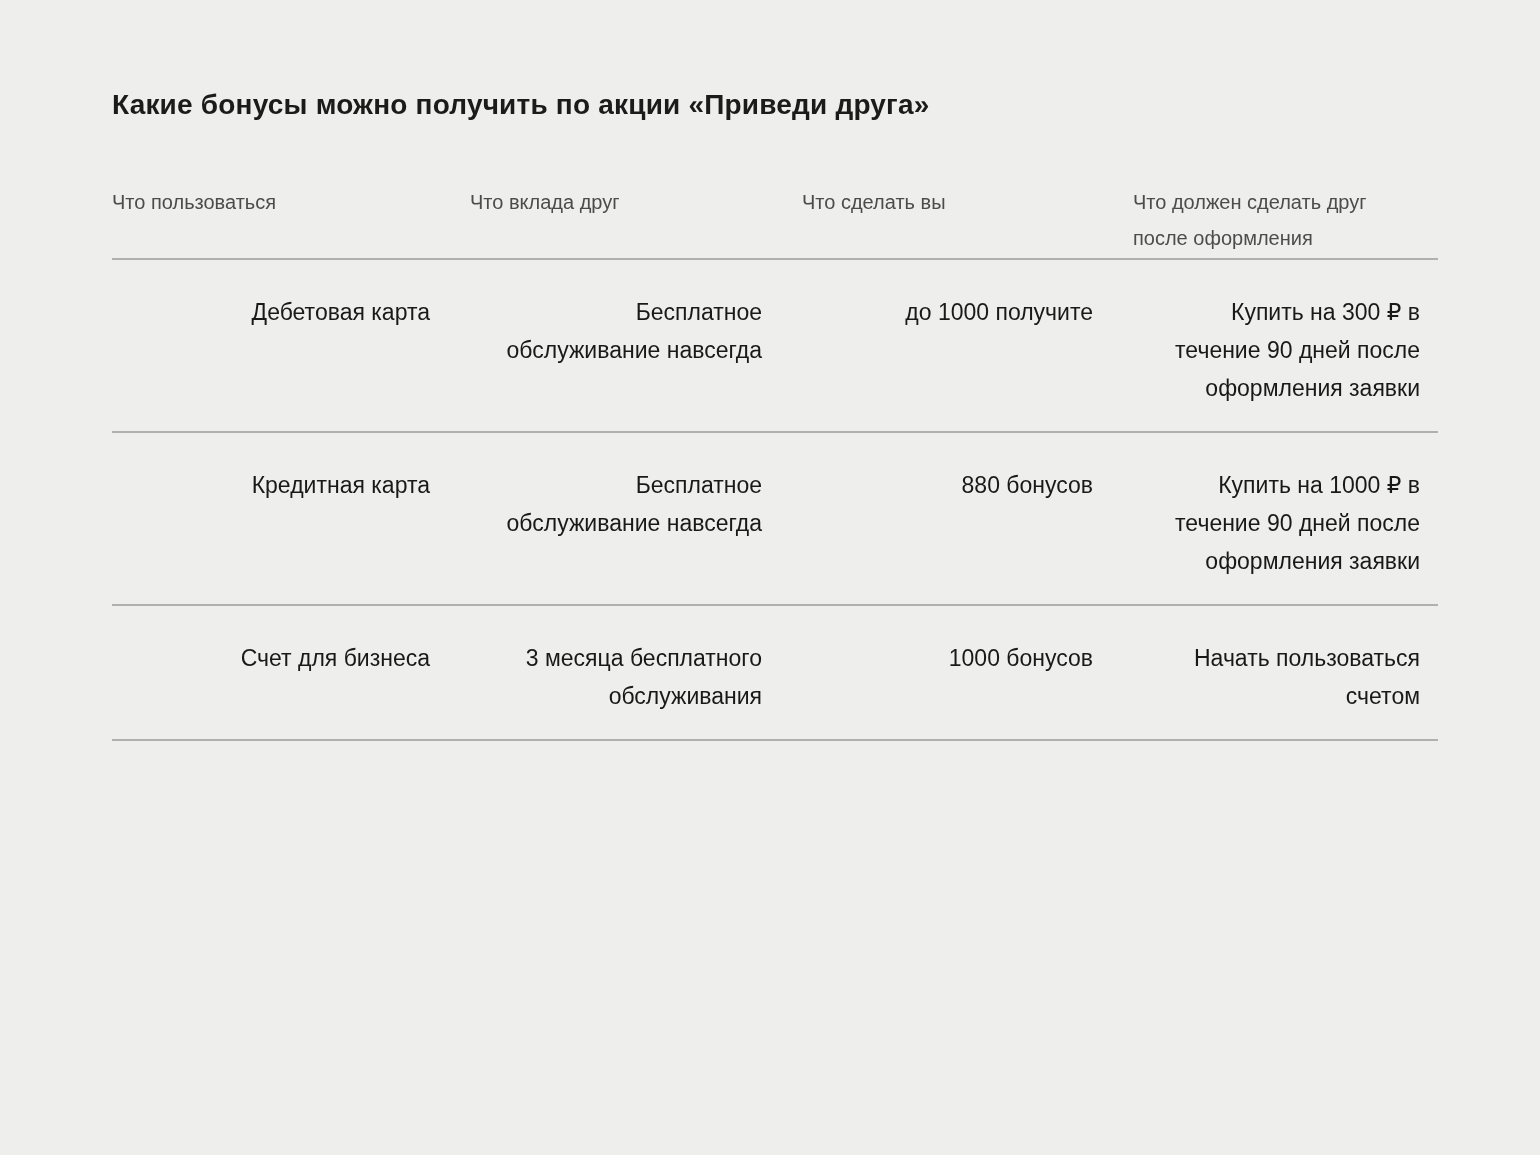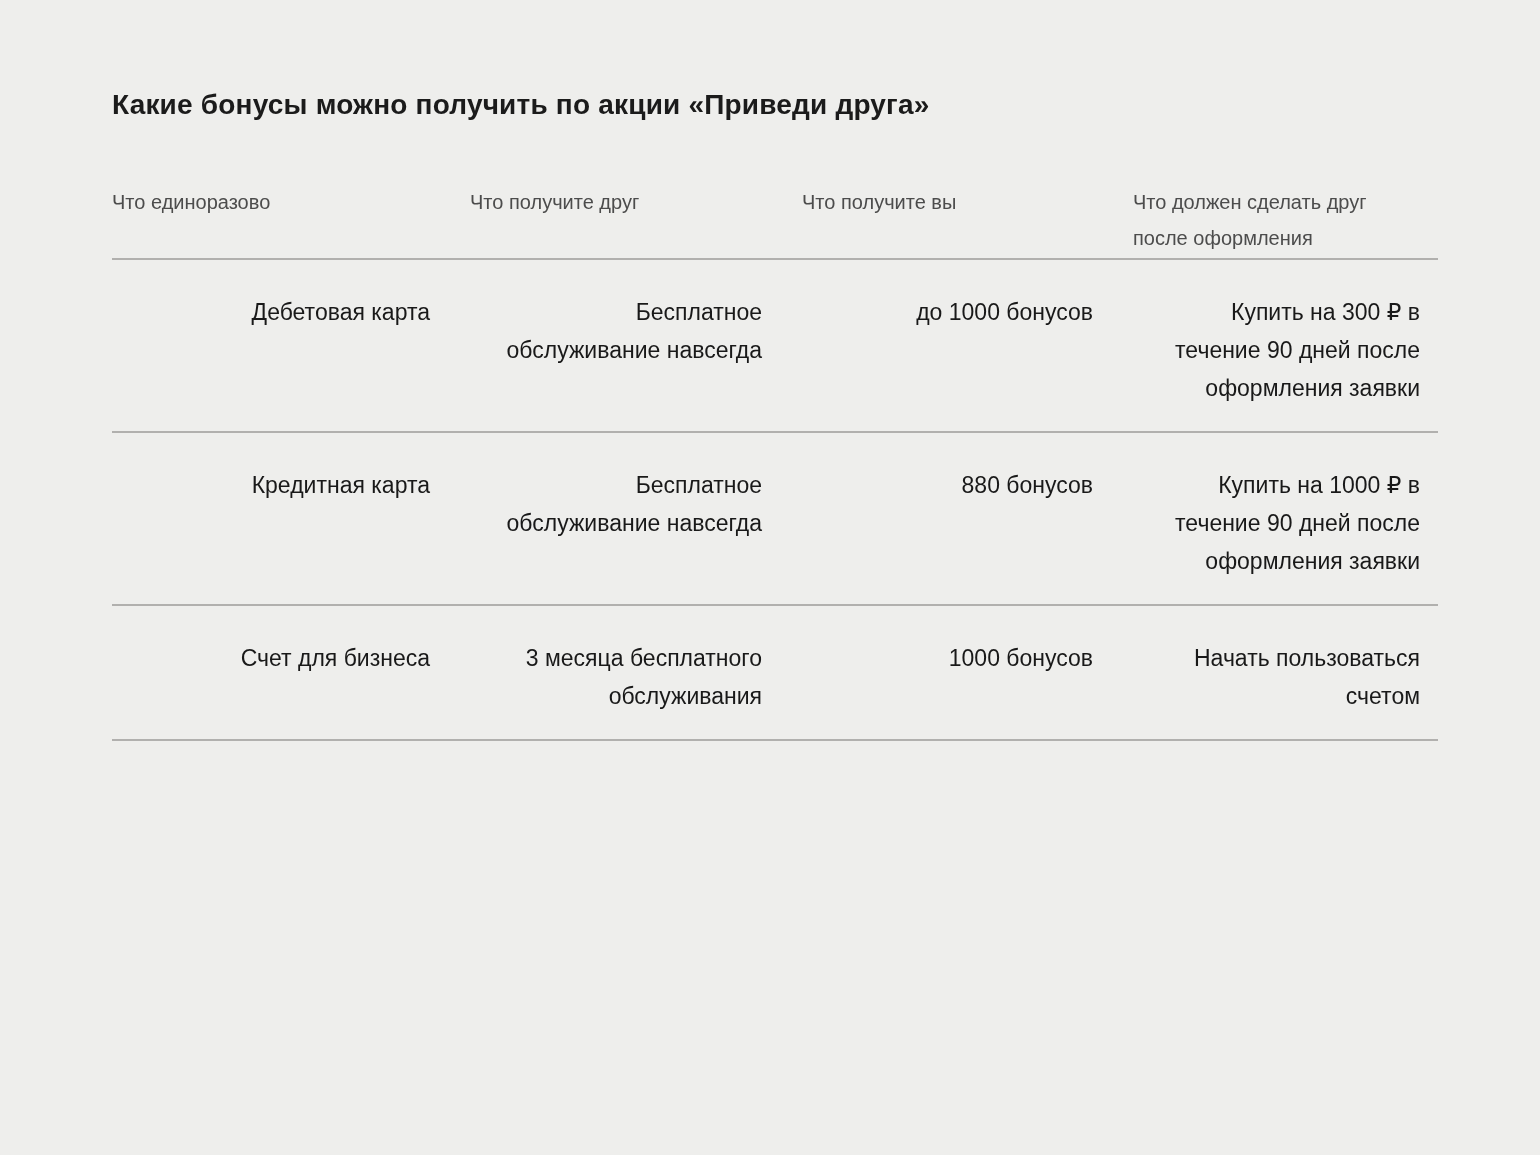--- a/index.html
+++ b/index.html
@@ -63,32 +63,32 @@
 
   <table class="bonus-table">
     <colgroup>
       <col class="c1">
         <col class="c2">
         <col class="c3">
         <col class="c4">
     </colgroup>
     <thead>
       <tr>
-        <th>Что единоразово</th>
-        <th>Что получите друг</th>
-        <th>Что получите вы</th>
+        <th>Что пользоваться</th>
+        <th>Что вклада друг</th>
+        <th>Что сделать вы</th>
         <th>Что должен сделать друг после оформления</th>
       </tr>
     </thead>
     <tbody>
       <tr>
         <td>Дебетовая карта</td>
         <td>Бесплатное
 обслуживание навсегда</td>
-        <td>до 1000 бонусов</td>
+        <td>до 1000 получите</td>
         <td>Купить на 300 ₽ в
 течение 90 дней после
 оформления заявки</td>
       </tr>
       <tr>
         <td>Кредитная карта</td>
         <td>Бесплатное
 обслуживание навсегда</td>
         <td>880 бонусов</td>
         <td>Купить на 1000 ₽ в

